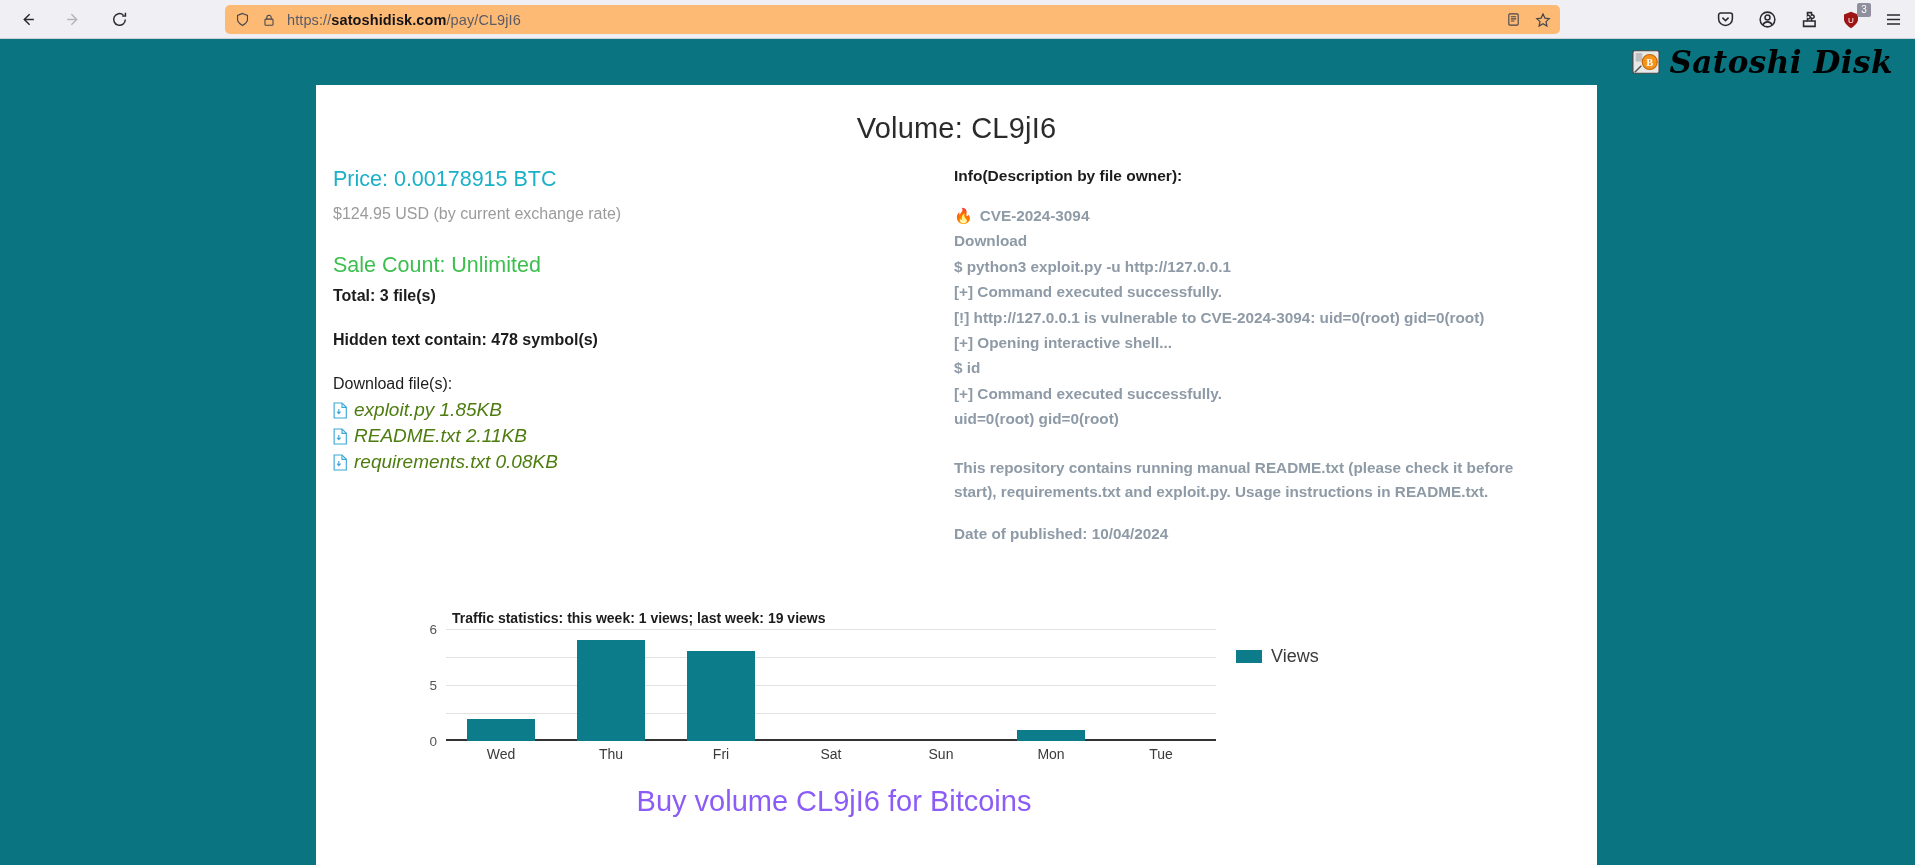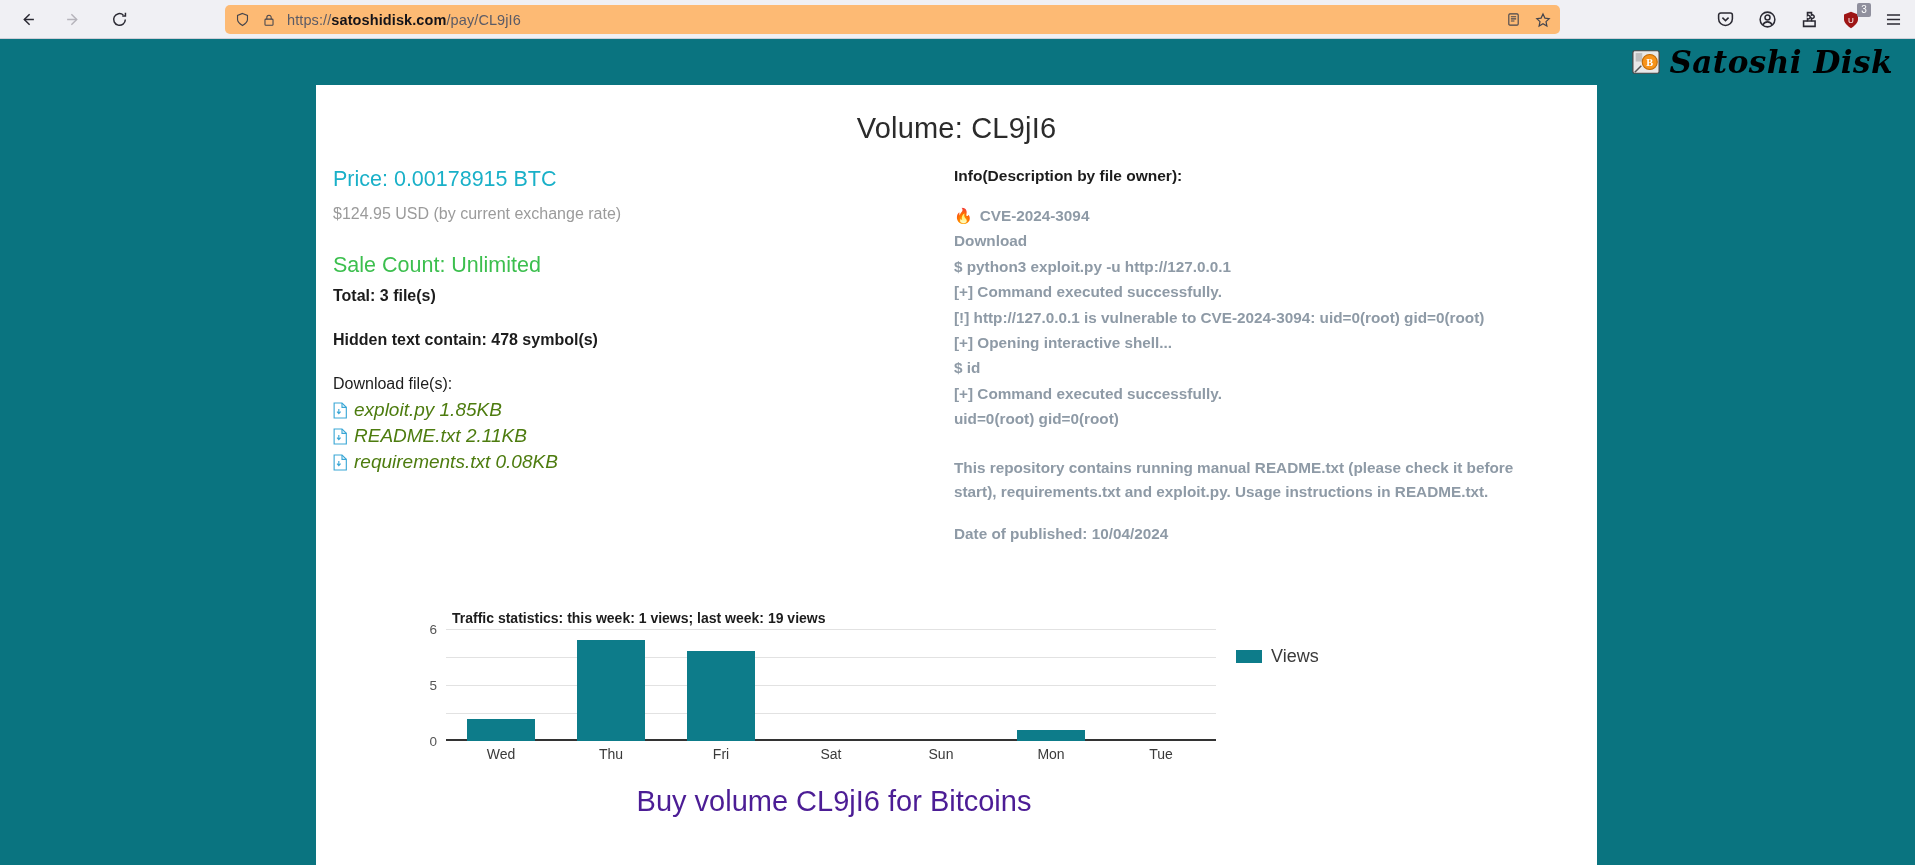--- a/index.html
+++ b/index.html
@@ -110,21 +110,21 @@
   .xlabels{ position:absolute; left:130px; top:136px; width:770px; display:flex; }
   .xlabel{ flex:1; text-align:center; font-size:14px; color:#3a3a3a; }
   #legend{
     position:absolute; left:920px; top:36px; display:flex; align-items:center; gap:9px;
   }
   #legend-swatch{ width:26px; height:13px; background:#0d7c8a; display:block; }
   #legend-label{ font-size:18px; color:#3a3a3a; }
 
   #buy-title{
     position:absolute; left:0; top:700px; width:1036px; text-align:center;
-    font-size:29px; color:#4c1d95; font-weight:400;
+    font-size:29px; color:#8b5cf6; font-weight:400;
   }
 </style>
 </head>
 <body>
 
 <div id="browser-chrome">
   <div class="nav-btns">
     <div class="nav-btn">
       <svg width="17" height="17" viewBox="0 0 16 16" fill="none" stroke="currentColor" stroke-width="1.4">
         <path d="M10 3 L5 8 L10 13"></path>

